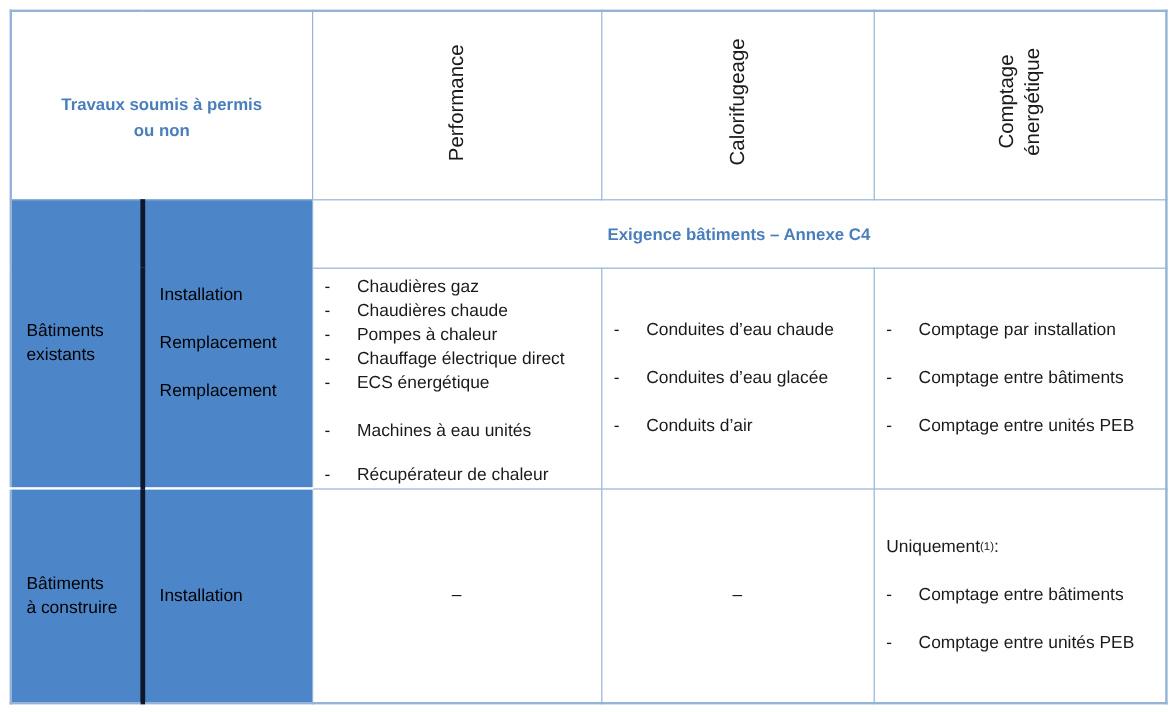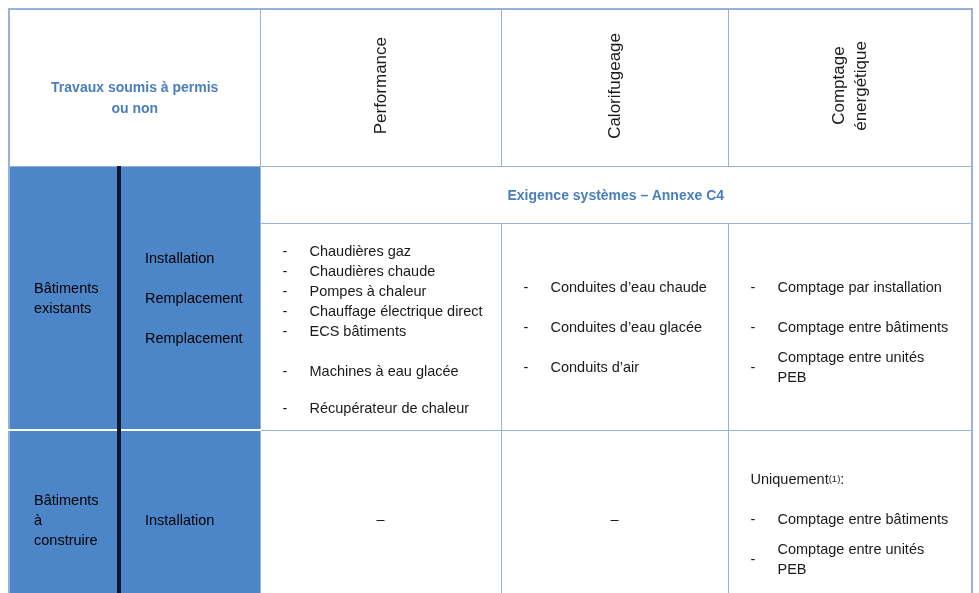--- a/index.html
+++ b/index.html
@@ -16,21 +16,21 @@
   }
   table.peb{
     border-collapse:collapse;
     table-layout:fixed;
     margin:8px 0 0 8px;
     width:963px;
     border:2px solid var(--grid-border);
   }
   td,th{
     border:1px solid var(--grid-border);
-    padding:12px;
+    padding:0;
     vertical-align:middle;
     font-weight:400;
   }
   
   tr.r-head{height:157px;}
   th.corner{
     color:var(--accent-text);
     font-weight:bold;
     font-size:14px;
     line-height:21px;
@@ -128,21 +128,21 @@
 existants</div>
     </td>
     <td class="blue b-bottom" rowspan="2">
       <div class="pad">
         <div class="work-item">Installation</div>
         <div class="work-item">Remplacement</div>
         <div class="work-item">Remplacement</div>
       </div>
     </td>
     <td class="band" colspan="3">
-      <span>Exigence systèmes – Annexe C4</span>
+      <span>Exigence bâtiments – Annexe C4</span>
     </td>
   </tr>
 
   <tr class="r-lists">
     <td class="listcell">
       <div class="ul">
         <div class="li">
               <span class="dash">-</span>
               <span class="txt">Chaudières gaz</span>
             </div>
@@ -153,25 +153,25 @@
         <div class="li">
               <span class="dash">-</span>
               <span class="txt">Pompes à chaleur</span>
             </div>
         <div class="li">
               <span class="dash">-</span>
               <span class="txt">Chauffage électrique direct</span>
             </div>
         <div class="li">
               <span class="dash">-</span>
-              <span class="txt">ECS bâtiments</span>
+              <span class="txt">ECS énergétique</span>
             </div>
         <div class="li group-gap">
               <span class="dash">-</span>
-              <span class="txt">Machines à eau glacée</span>
+              <span class="txt">Machines à eau unités</span>
             </div>
         <div class="li group-gap2">
               <span class="dash">-</span>
               <span class="txt">Récupérateur de chaleur</span>
             </div>
       </div>
     </td>
     <td class="listcell mid">
       <div class="ul centered spaced">
         <div class="li">

